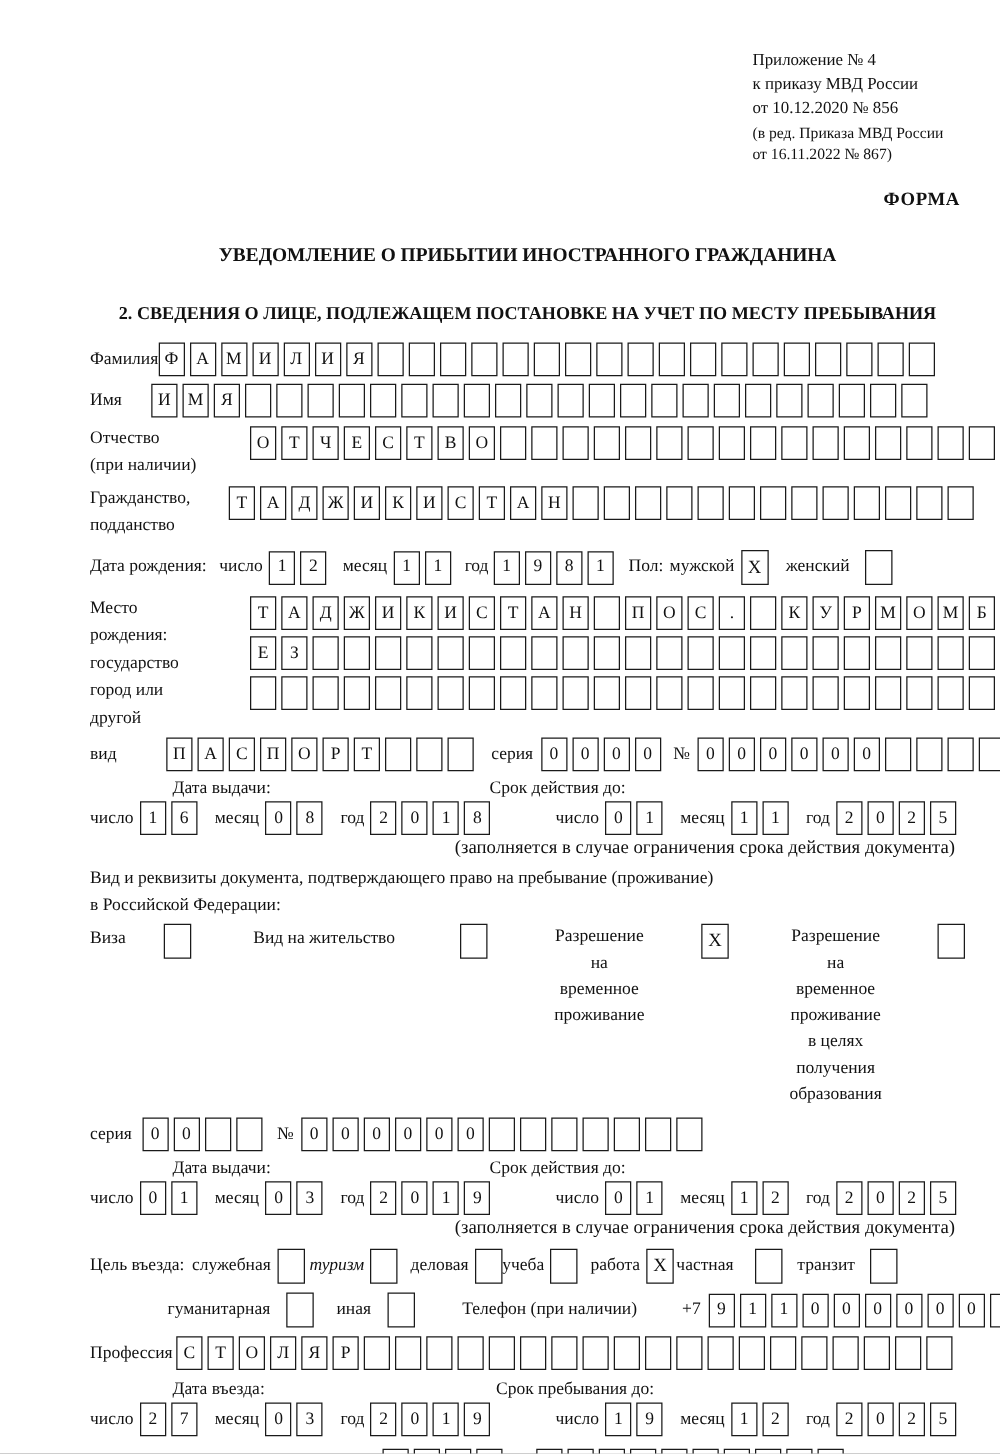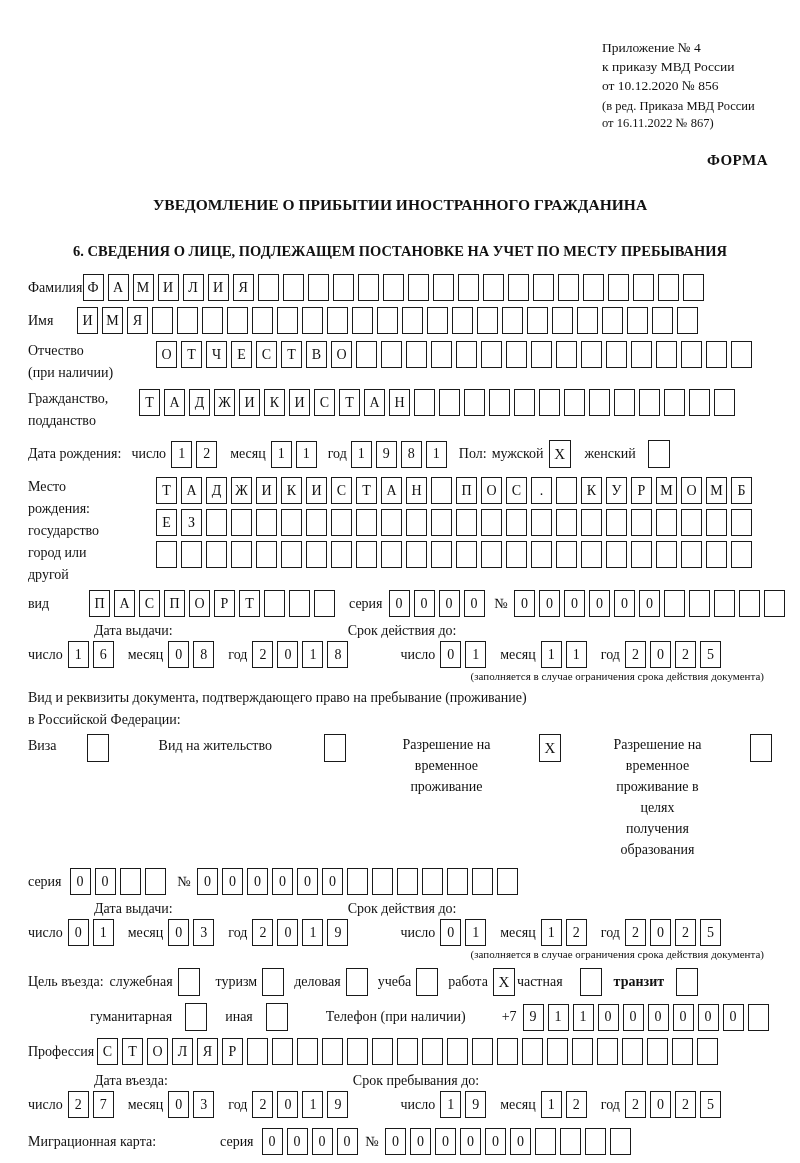--- a/index.html
+++ b/index.html
@@ -1,40 +1,40 @@
 <!DOCTYPE html>
 <html><head>
 <meta charset="utf-8">
 <style>
   html,body{margin:0;padding:0;background:#888;}
   .doc{
     width:800px;height:1163px;box-sizing:border-box;background:#fff;color:#111;
     font-family:"Liberation Serif","DejaVu Serif",serif;
-    padding:38px 28px 16px 28px;overflow:hidden;position:relative;margin:0 auto;
+    padding:38px 28px 16px 72px;overflow:hidden;position:relative;margin:0 auto;
   }
   .meta{width:170px;margin-left:auto;font-size:13.5px;line-height:19px;}
   .meta .sub{font-size:12.5px;line-height:17px;margin-top:3px;}
   .forma{font-weight:bold;font-size:15px;text-align:right;margin-top:20px;padding-right:4px;letter-spacing:.5px;}
   .title{font-weight:bold;font-size:15.5px;text-align:center;margin-top:24px;line-height:24px;}
   .title-underline{display:inline-block;width:62px;border-bottom:2px solid #333;margin-left:14px;}
   .sec-heading{font-weight:bold;font-size:14.5px;text-align:center;margin-top:26px;}
   .row{display:flex;align-items:center;}
   .row-top{display:flex;align-items:flex-start;gap:26px;}
   .cells{display:flex;gap:4px;flex-wrap:nowrap;}
   .cells .cell{
     width:19px;height:25px;border:1.5px solid #1a1a1a;flex:0 0 auto;
     display:flex;align-items:center;justify-content:center;font-size:14px;background:#fff;
   }
   .cb{
     width:20px;height:26px;border:1.5px solid #1a1a1a;flex:0 0 auto;
     display:inline-flex;align-items:center;justify-content:center;font-size:15px;background:#fff;
   }
   .lbl{font-size:14px;white-space:nowrap;}
   .lbl-block{font-size:14px;line-height:22px;}
-  .small-note{font-size:11px;}
+  .small-note{font-size:15px;}
   .bold-center{font-weight:bold;font-size:14px;text-align:center;}
   .dg{display:flex;align-items:center;}
   .dg .lbl{margin-right:5px;}
   .dg .cells{margin-right:14px;}
   .dg .cells:last-child{margin-right:0;}
   .mt2{margin-top:2px;}.mt4{margin-top:4px;}.mt6{margin-top:6px;}.mt7{margin-top:7px;}
   .mt8{margin-top:8px;}.mt10{margin-top:10px;}.mt14{margin-top:14px;}
   .stack{display:flex;flex-direction:column;gap:5px;}
   .opt{display:flex;align-items:center;}
   .opt .lbl{margin-right:5px;}
@@ -54,21 +54,21 @@
       <div>от 16.11.2022 № 867)</div>
     </div>
   </div>
 
   <div class="forma">ФОРМА</div>
 
   <div class="title">
     <div>УВЕДОМЛЕНИЕ О ПРИБЫТИИ ИНОСТРАННОГО ГРАЖДАНИНА</div>
   </div>
 
-  <div class="sec-heading">6. СВЕДЕНИЯ О ЛИЦЕ, ПОДЛЕЖАЩЕМ ПОСТАНОВКЕ НА УЧЕТ ПО МЕСТУ ПРЕБЫВАНИЯ</div>
+  <div class="sec-heading">2. СВЕДЕНИЯ О ЛИЦЕ, ПОДЛЕЖАЩЕМ ПОСТАНОВКЕ НА УЧЕТ ПО МЕСТУ ПРЕБЫВАНИЯ</div>
 
   <div class="row mt14">
     <span class="lbl" style="flex:0 0 49px;">Фамилия</span>
     <div class="cells">
         <div class="cell">Ф</div>
         <div class="cell">А</div>
         <div class="cell">М</div>
         <div class="cell">И</div>
         <div class="cell">Л</div>
         <div class="cell">И</div>
@@ -485,42 +485,42 @@
   </div>
 
   <div class="small-note mt2" style="text-align:right;padding-right:8px;">(заполняется в случае ограничения срока действия документа)</div>
 
   <div class="row mt8">
     <span class="lbl">Цель въезда:</span>
     <span class="opt" style="margin-left:6px;font-family:Liberation Serif, serif;">
       <span class="lbl">служебная</span>
       <span class="cb"></span>
     </span>
-    <span class="opt" style="margin-left:16px;">
+    <span class="opt" style="margin-left:4px;font-style:italic;">
       <span class="lbl">туризм</span>
       <span class="cb"></span>
     </span>
     <span class="opt" style="margin-left:10px;">
       <span class="lbl">деловая</span>
       <span class="cb"></span>
     </span>
-    <span class="opt" style="margin-left:10px;">
+    <span class="opt" style="">
       <span class="lbl">учеба</span>
       <span class="cb"></span>
     </span>
     <span class="opt" style="margin-left:10px;">
       <span class="lbl">работа</span>
       <span class="cb">X</span>
     </span>
     <span class="opt" style="margin-left:2px;">
       <span class="lbl">частная</span>
       <span class="cb" style="margin-left:12px;"></span>
     </span>
     <span class="opt" style="margin-left:12px;">
-      <span class="lbl" style="margin-right:12px;font-weight:bold;">транзит</span>
+      <span class="lbl" style="margin-right:12px;">транзит</span>
       <span class="cb"></span>
     </span>
   </div>
 
   <div class="row mt7">
     <span class="opt" style="margin-left:62px;">
       <span class="lbl">гуманитарная</span>
       <span class="cb" style="margin-left:8px;"></span>
     </span>
     <span class="opt" style="margin-left:18px;">

